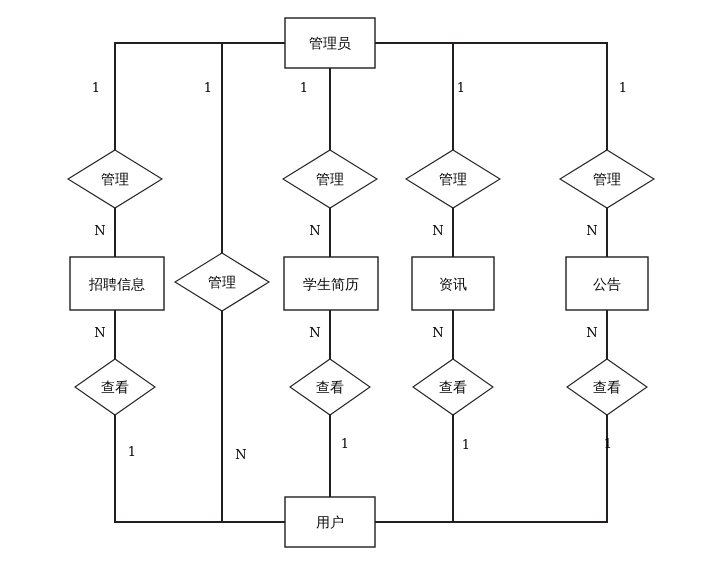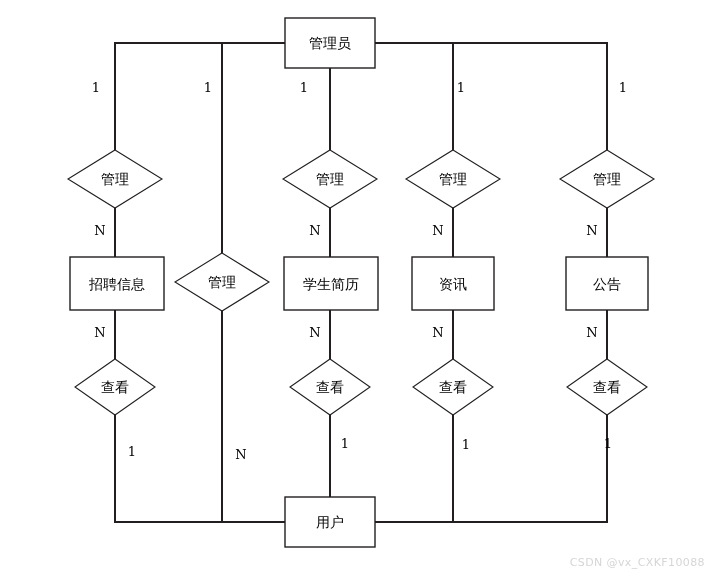--- a/index.html
+++ b/index.html
@@ -169,14 +169,13 @@
         <text x="315" y="333" class="card-label">N</text>
         <text x="438" y="333" class="card-label">N</text>
         <text x="592" y="333" class="card-label">N</text>
         <text x="132" y="452" class="card-label">1</text>
         <text x="241" y="455" class="card-label">N</text>
         <text x="345" y="444" class="card-label">1</text>
         <text x="466" y="445" class="card-label">1</text>
         <text x="608" y="444" class="card-label">1</text>
       </g>
   </svg>
-  <div class="watermark">CSDN @vx_CXKF10088</div>
 </div>
 
 </body></html>

